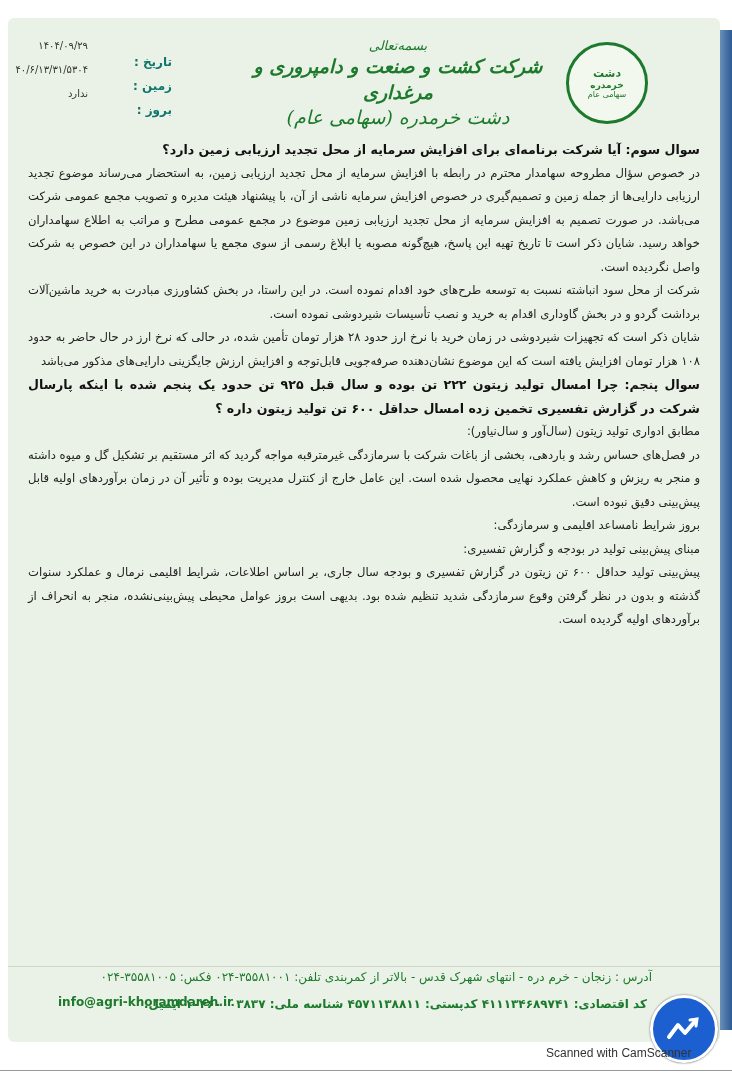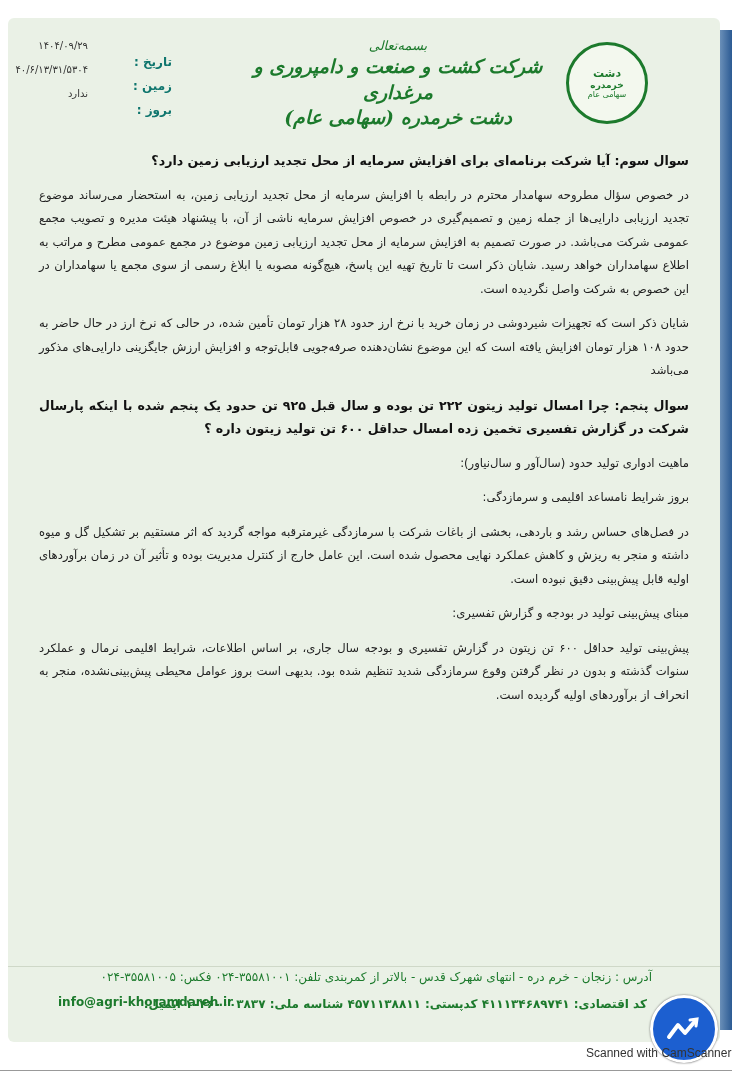--- a/index.html
+++ b/index.html
@@ -5,34 +5,34 @@
   html, body { margin:0; padding:0; }
   body { width:732px; height:1078px; background:#ffffff; position:relative; overflow:hidden; font-family:"DejaVu Sans", sans-serif; }
   .paper { position:absolute; left:8px; top:18px; width:712px; height:1024px; background:#eaf1e6; border-radius:6px; }
   .edge-right { position:absolute; left:720px; top:30px; width:12px; height:1000px; background:linear-gradient(90deg,#6a8fb8,#2b5a93); }
   .header { position:absolute; left:0; top:0; width:712px; height:120px; }
   .meta-values { position:absolute; left:10px; top:16px; font-size:10px; color:#333; direction:rtl; text-align:right; width:70px; line-height:24px; }
   .meta-labels { position:absolute; left:104px; top:32px; width:60px; font-size:12px; font-weight:bold; color:#0f766e; direction:rtl; text-align:right; line-height:24px; }
   .title-block { position:absolute; left:230px; top:20px; width:320px; text-align:center; color:#1c7a2c; direction:rtl; font-family:"DejaVu Serif", serif; font-style:italic; }
   .title-block .bism { font-size:13px; }
   .title-block .l1 { font-size:19px; font-weight:bold; line-height:26px; }
-  .title-block .l2 { font-size:19px; font-weight:bold; line-height:24px; }
+  .title-block .l2 { font-size:19px; font-weight:normal; line-height:24px; }
   .logo { position:absolute; left:558px; top:24px; width:76px; height:76px; border-radius:50%; border:3px solid #1c7a2c; background:#f3f8ee; display:flex; flex-direction:column; align-items:center; justify-content:center; color:#1c7a2c; direction:rtl; }
   .logo .lg1 { font-size:11px; font-weight:bold; }
   .logo .lg2 { font-size:9px; font-weight:bold; }
   .logo .lg3 { font-size:8px; }
   .body { position:absolute; left:20px; top:120px; width:672px; direction:rtl; text-align:justify; color:#222; font-size:11.6px; line-height:23.5px; }
   .q { font-weight:bold; font-size:12.6px; color:#111; }
-  .p { margin:11px; }
+  .p { margin:0; }
   .footer { position:absolute; left:0; top:948px; width:712px; height:60px; border-top:1px solid #cfd8c8; }
   .addr { position:absolute; right:68px; top:3px; font-size:12px; color:#1c7a2c; direction:rtl; }
   .ids { position:absolute; right:73px; top:30px; font-size:12px; color:#1c7a2c; direction:rtl;font-weight:bold; }
   .email { position:absolute; left:50px; top:28px; font-size:12px; font-weight:bold; color:#1c7a2c; }
   .scanner-badge { position:absolute; left:650px; top:995px; width:62px; height:62px; border-radius:50%; background:#1c5fd0; border:3px solid #ffffff; box-shadow:0 0 2px #555; display:flex; align-items:center; justify-content:center; }
-  .scanned { position:absolute; left:546px; top:1046px; font-size:12px; color:#333; font-family:"Liberation Sans", sans-serif;margin-left:40px; }
+  .scanned { position:absolute; left:546px; top:1046px; font-size:12px; color:#333; font-family:"Liberation Sans", sans-serif; }
   .bottom-line { position:absolute; left:0; top:1070px; width:732px; height:1px; background:#999; }
 </style>
 </head>
 <body>
 
 <div class="paper">
   <div class="header">
     <div class="meta-values">
       <div>۱۴۰۴/۰۹/۲۹</div>
       <div>۴۰/۶/۱۳/۳۱/۵۳۰۴</div>
@@ -54,27 +54,28 @@
       <span class="lg3">سهامی عام</span>
     </div>
   </div>
 
   <div class="body">
     <div>
       <p class="p q">سوال سوم: آیا شرکت برنامه‌ای برای افزایش سرمایه از محل تجدید ارزیابی زمین دارد؟</p>
       <p class="p">در خصوص سؤال مطروحه سهامدار محترم در رابطه با افزایش سرمایه از محل تجدید ارزیابی زمین، به استحضار می‌رساند موضوع تجدید ارزیابی دارایی‌ها از جمله زمین و تصمیم‌گیری در خصوص افزایش سرمایه ناشی از آن، با پیشنهاد هیئت مدیره و تصویب مجمع عمومی شرکت می‌باشد. در صورت تصمیم به افزایش سرمایه از محل تجدید ارزیابی زمین موضوع در مجمع عمومی مطرح و مراتب به اطلاع سهامداران خواهد رسید. شایان ذکر است تا تاریخ تهیه این پاسخ، هیچ‌گونه مصوبه یا ابلاغ رسمی از سوی مجمع یا سهامداران در این خصوص به شرکت واصل نگردیده است.</p>
     </div>
     <div>
+      <p class="p">شرکت از محل سود انباشته نسبت به توسعه طرح‌های خود اقدام نموده است. در این راستا، در بخش کشاورزی مبادرت به خرید ماشین‌آلات برداشت گردو و در بخش گاوداری اقدام به خرید و نصب تأسیسات شیردوشی نموده است.</p>
       <p class="p">شایان ذکر است که تجهیزات شیردوشی در زمان خرید با نرخ ارز حدود ۲۸ هزار تومان تأمین شده، در حالی که نرخ ارز در حال حاضر به حدود ۱۰۸ هزار تومان افزایش یافته است که این موضوع نشان‌دهنده صرفه‌جویی قابل‌توجه و افزایش ارزش جایگزینی دارایی‌های مذکور می‌باشد</p>
     </div>
     <div>
       <p class="p q">سوال پنجم: چرا امسال تولید زیتون ۲۲۲ تن بوده و سال قبل ۹۲۵ تن حدود یک پنجم شده با اینکه پارسال شرکت در گزارش تفسیری تخمین زده امسال حداقل ۶۰۰ تن تولید زیتون داره ؟</p>
-      <p class="p">ماهیت ادواری تولید حدود (سال‌آور و سال‌نیاور):</p>
+      <p class="p">مطابق ادواری تولید زیتون (سال‌آور و سال‌نیاور):</p>
+      <p class="p">در فصل‌های حساس رشد و باردهی، بخشی از باغات شرکت با سرمازدگی غیرمترقبه مواجه گردید که اثر مستقیم بر تشکیل گل و میوه داشته و منجر به ریزش و کاهش عملکرد نهایی محصول شده است. این عامل خارج از کنترل مدیریت بوده و تأثیر آن در زمان برآوردهای اولیه قابل پیش‌بینی دقیق نبوده است.</p>
       <p class="p">بروز شرایط نامساعد اقلیمی و سرمازدگی:</p>
-      <p class="p">در فصل‌های حساس رشد و باردهی، بخشی از باغات شرکت با سرمازدگی غیرمترقبه مواجه گردید که اثر مستقیم بر تشکیل گل و میوه داشته و منجر به ریزش و کاهش عملکرد نهایی محصول شده است. این عامل خارج از کنترل مدیریت بوده و تأثیر آن در زمان برآوردهای اولیه قابل پیش‌بینی دقیق نبوده است.</p>
       <p class="p">مبنای پیش‌بینی تولید در بودجه و گزارش تفسیری:</p>
       <p class="p">پیش‌بینی تولید حداقل ۶۰۰ تن زیتون در گزارش تفسیری و بودجه سال جاری، بر اساس اطلاعات، شرایط اقلیمی نرمال و عملکرد سنوات گذشته و بدون در نظر گرفتن وقوع سرمازدگی شدید تنظیم شده بود. بدیهی است بروز عوامل محیطی پیش‌بینی‌نشده، منجر به انحراف از برآوردهای اولیه گردیده است.</p>
     </div>
   </div>
 
   <div class="footer">
     <div class="addr">آدرس : زنجان - خرم دره - انتهای شهرک قدس - بالاتر از کمربندی  تلفن: ۳۵۵۸۱۰۰۱-۰۲۴  فکس: ۳۵۵۸۱۰۰۵-۰۲۴</div>
     <div class="ids">کد اقتصادی: ۴۱۱۱۳۴۶۸۹۷۴۱   کدپستی: ۴۵۷۱۱۳۸۸۱۱   شناسه ملی: ۱۰۴۶۰۰۰۳۸۳۷   ایمیل:</div>
     <div class="email">info@agri-khoramdareh.ir</div>
   </div>

